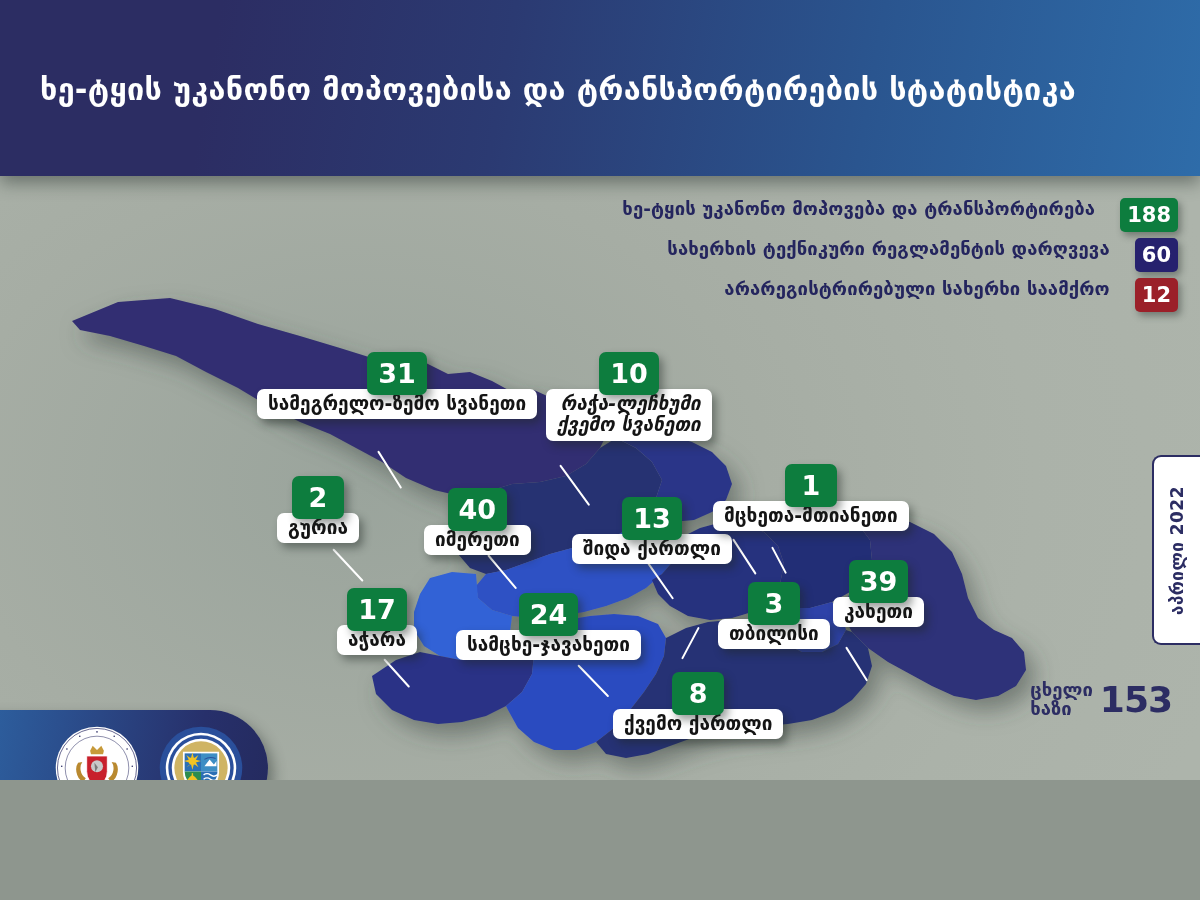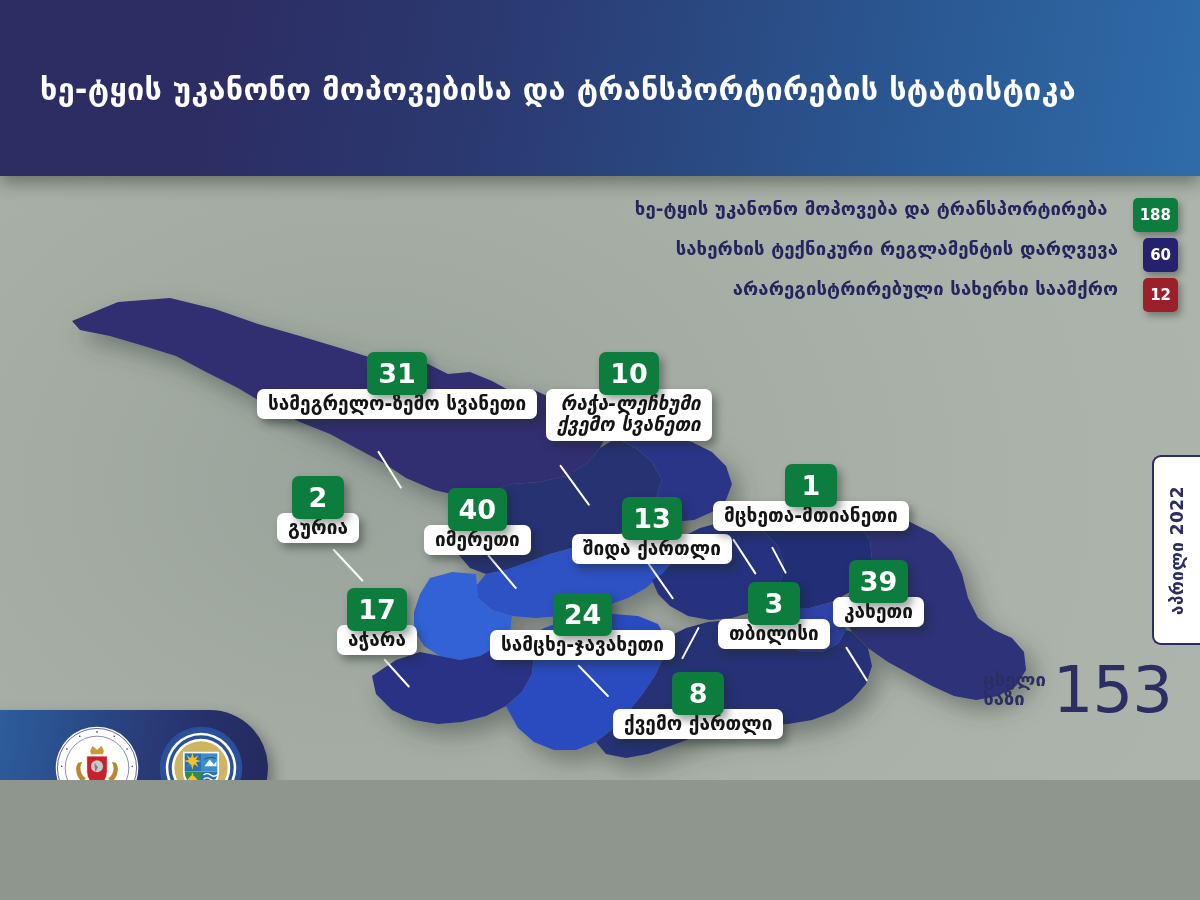--- a/index.html
+++ b/index.html
@@ -70,21 +70,21 @@
     text-align: right;
     letter-spacing: 0.1px;
   }
   .legend-chip {
     min-width: 34px;
     height: 34px;
     padding: 0 7px;
     box-sizing: border-box;
     border-radius: 5px;
     color: #ffffff;
-    font-size: 15px;
+    font-size: 21px;
     font-weight: bold;
     display: flex;
     align-items: center;
     justify-content: center;
     box-shadow: 3px 4px 7px rgba(35,45,40,0.42);
   }
 
   
   .callout {
     position: absolute;
@@ -197,22 +197,22 @@
     color: #2c2d63;
   }
   #hotline-words {
     font-size: 18.5px;
     font-weight: bold;
     line-height: 1.0;
     text-align: left;
     white-space: pre;
   }
   #hotline-number {
-    font-size: 64px;
-    font-weight: normal;
+    font-size: 36px;
+    font-weight: bold;
     letter-spacing: -1px;
     line-height: 0.88;
   }
 </style>
 </head>
 <body>
 
 <div id="root">
 
   <div id="header">
@@ -342,21 +342,21 @@
   <div class="callout vc" style="left:713px; top:464px;">
     <div class="callout-value">1</div>
     <div class="callout-name">მცხეთა-მთიანეთი</div>
   </div>
 
   <div class="callout vc" style="left:337px; top:588px;">
     <div class="callout-value">17</div>
     <div class="callout-name">აჭარა</div>
   </div>
 
-  <div class="callout vc" style="left:490px; top:593px;">
+  <div class="callout vc" style="left:456px; top:593px;">
     <div class="callout-value">24</div>
     <div class="callout-name">სამცხე-ჯავახეთი</div>
   </div>
 
   <div class="callout vc" style="left:718px; top:582px;">
     <div class="callout-value">3</div>
     <div class="callout-name">თბილისი</div>
   </div>
 
   <div class="callout vc" style="left:833px; top:560px;">

